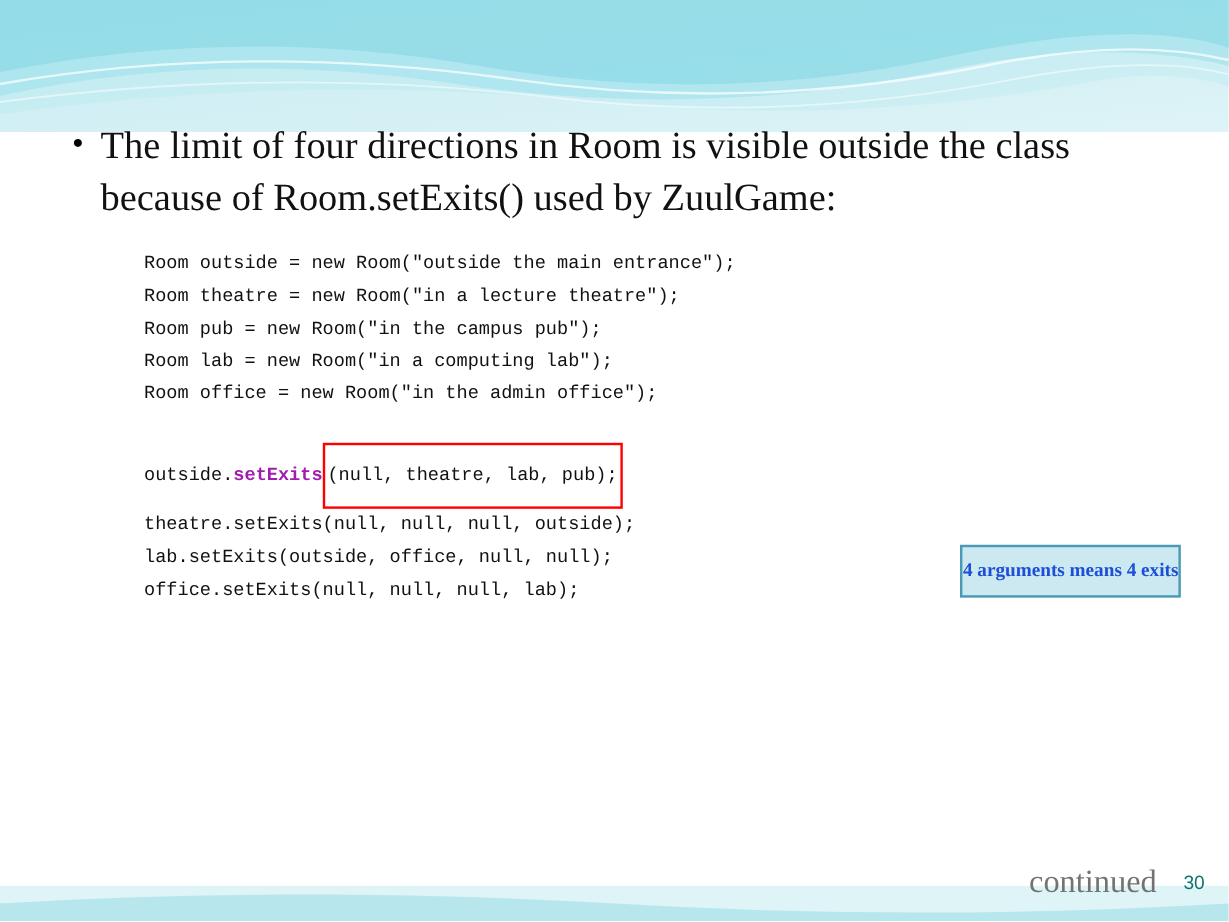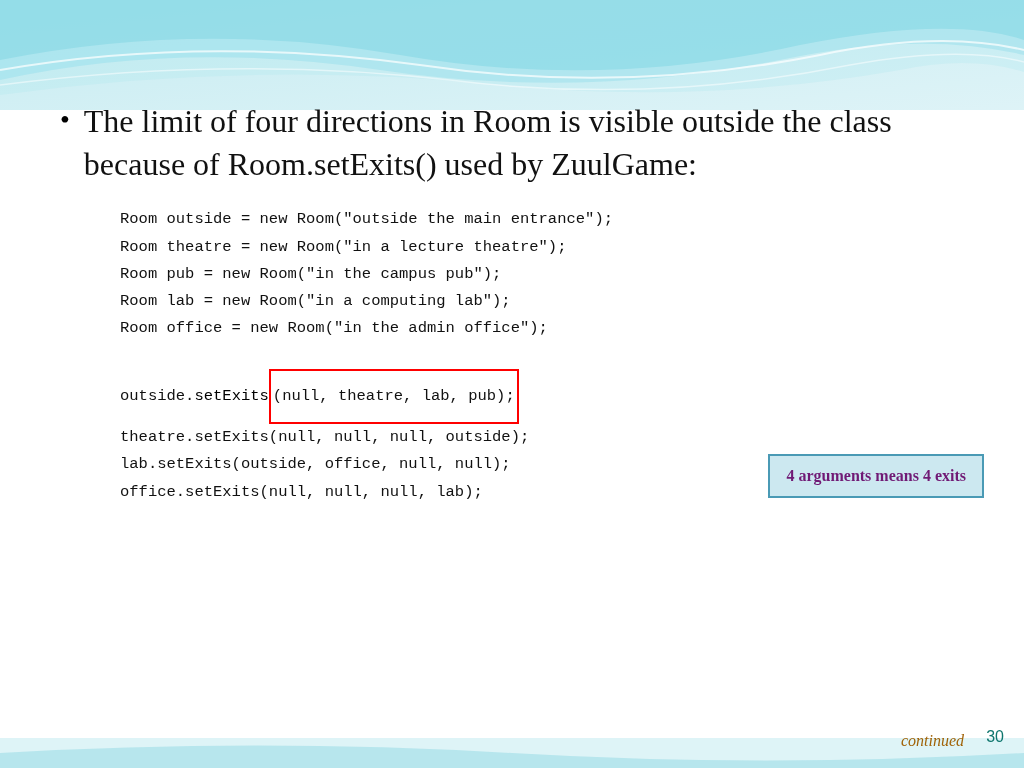--- a/index.html
+++ b/index.html
@@ -72,52 +72,51 @@
       color: #111;
       position: relative;
     }
 
     .code-block .line {
       display: block;
       white-space: pre;
     }
 
     .highlight-setexits {
-      color: #000000;
-      font-weight: normal;
+      color: #a21caf;
+      font-weight: bold;
       margin-top: 20px;
     }
 
     .red-box-line {
       display: inline-block;
       border: 2px solid red;
       padding: 12px 2px;
     }
 
     .callout-box {
       position: absolute;
       background: #cce8f0;
       border: 2px solid #4a9ab5;
-      padding: 6px 16px;
+      padding: 6px 0;
       font-size: 16px;
       font-family: Georgia, 'Times New Roman', serif;
       font-weight: bold;
-      color: #701a75;
+      color: #1d4ed8;
       white-space: nowrap;
       top: 248px;
       right: 0px;
     }
 
     .continued {
       position: absolute;
       bottom: 18px;
       right: 60px;
-      font-style: italic;
-      font-size: 16px;
-      color: #a16207;
+      font-size: 27px;
+      color: #737373;
       font-family: Georgia, 'Times New Roman', serif;
     }
 
     .page-number {
       position: absolute;
       bottom: 22px;
       right: 20px;
       font-size: 16px;
       color: #0f766e;
       font-family: Arial, sans-serif;

